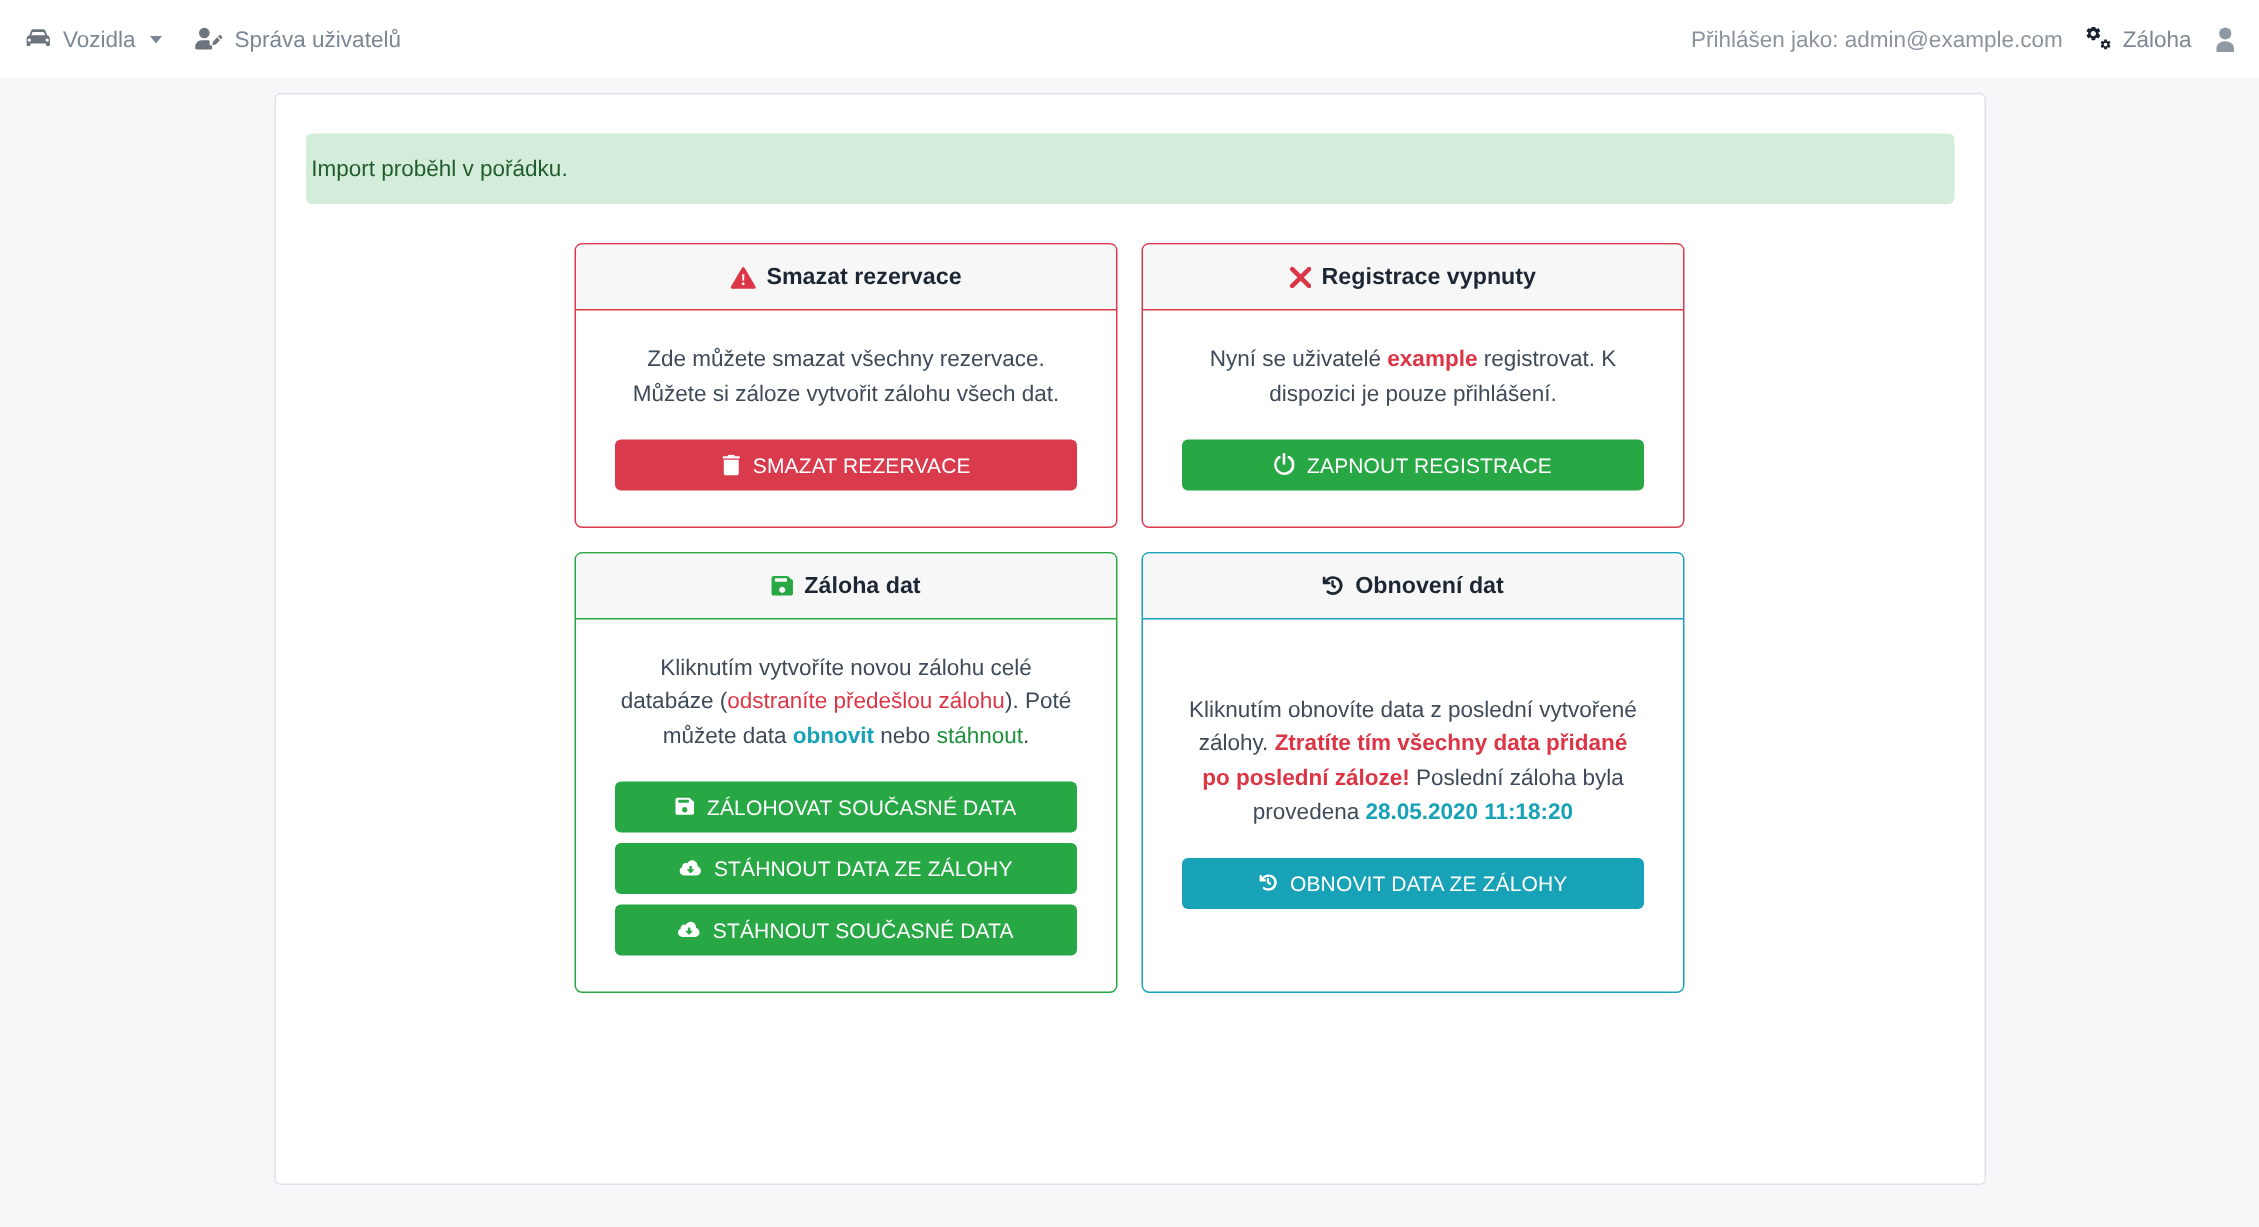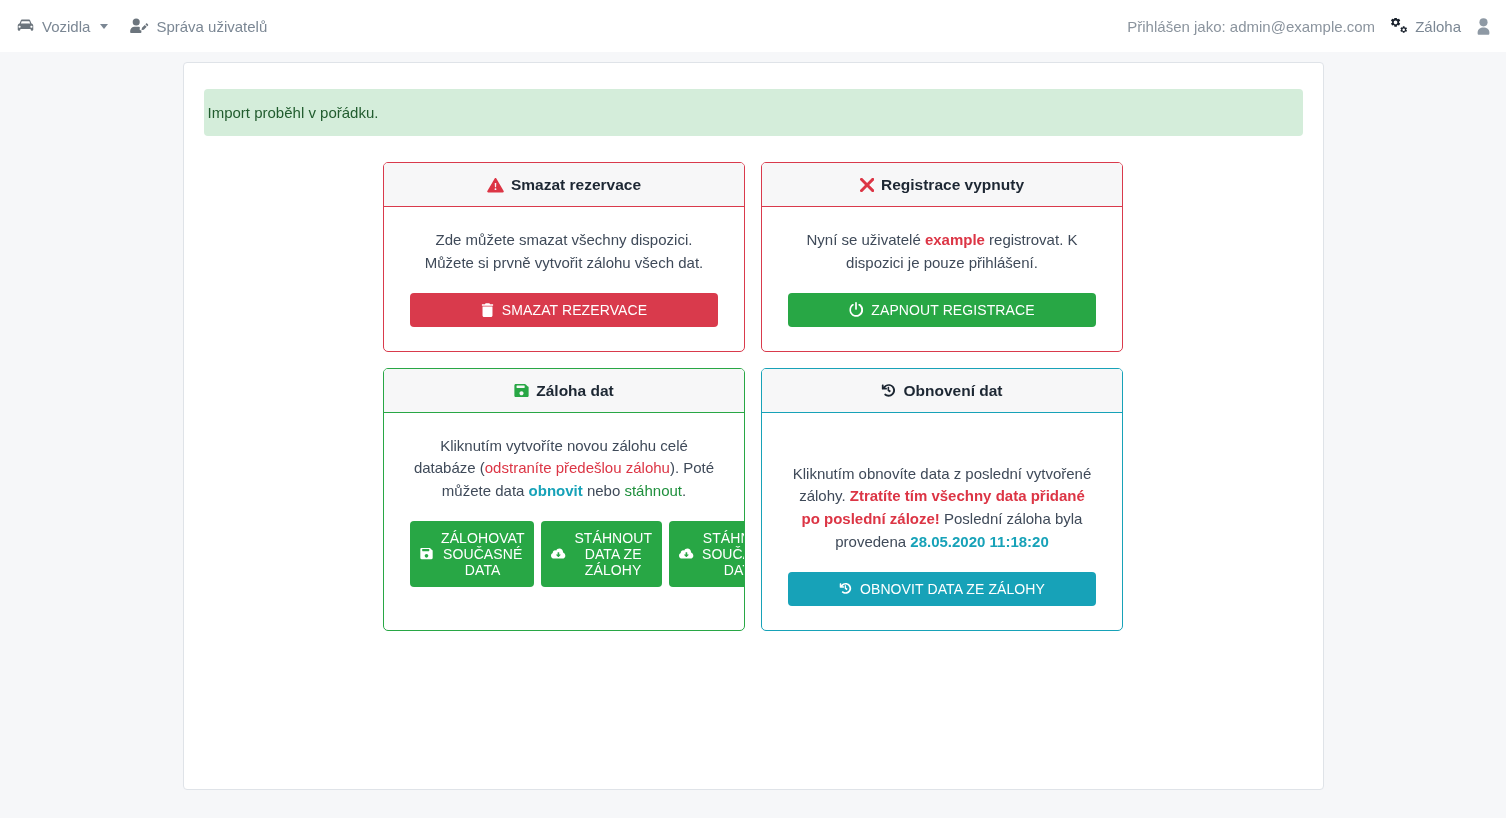--- a/index.html
+++ b/index.html
@@ -129,21 +129,21 @@
     font-size: 14px;
     font-family: inherit;
     padding: 9px 10px;
     cursor: pointer;
     letter-spacing: 0.1px;
     text-transform: uppercase;
   }
   .btn-red   { background: #d93a4c; }
   .btn-green { background: #28a745; }
   .btn-teal  { background: #17a2b8; }
-  .btn-stack { display: flex; flex-direction: row; gap: 7px; margin-top: 18px; }
+  .btn-stack { display: flex; flex-direction: column; gap: 7px; margin-top: 18px; }
   .btn-wrap  { margin-top: 18px; }
   .btn .ic { display: inline-flex; align-items: center; }
 
   svg { display: block; }
 </style>
 </head>
 <body>
 
 <div class="navbar">
   <div class="nav-left">
@@ -202,21 +202,21 @@
       <div class="card">
         <div class="card-header">
           <span>
             <svg width="17" height="15" viewBox="0 0 18 16" fill="#dc3545">
               <path d="M8.1 0.6L0.3 13.9c-0.4 0.7 0.1 1.5 0.9 1.5h15.6c0.8 0 1.3-0.8 0.9-1.5L9.9 0.6C9.5-0.1 8.5-0.1 8.1 0.6zM9 12.9c-0.6 0-1-0.5-1-1s0.5-1 1-1 1 0.5 1 1S9.6 12.9 9 12.9zM8.2 5.2h1.6l-0.2 4.6H8.4L8.2 5.2z"></path>
             </svg>
           </span>
           <span>Smazat rezervace</span>
         </div>
         <div class="card-body">
-          <p>Zde můžete smazat všechny dispozici. Můžete si prvně vytvořit zálohu všech dat.</p>
+          <p>Zde můžete smazat všechny rezervace. Můžete si záloze vytvořit zálohu všech dat.</p>
           <div class="btn-wrap">
             <button class="btn btn-red">
               <span class="ic">
                 <svg width="13" height="14" viewBox="0 0 14 16" fill="currentColor">
                   <path d="M1.3 14.2c0 1 0.8 1.8 1.8 1.8h7.8c1 0 1.8-0.8 1.8-1.8V4H1.3V14.2zM10 1.3L9.1 0.2H4.9L4 1.3H0.6v1.8h12.8V1.3H10z"></path>
                 </svg>
               </span>
               <span>Smazat rezervace</span>
             </button>
           </div>

